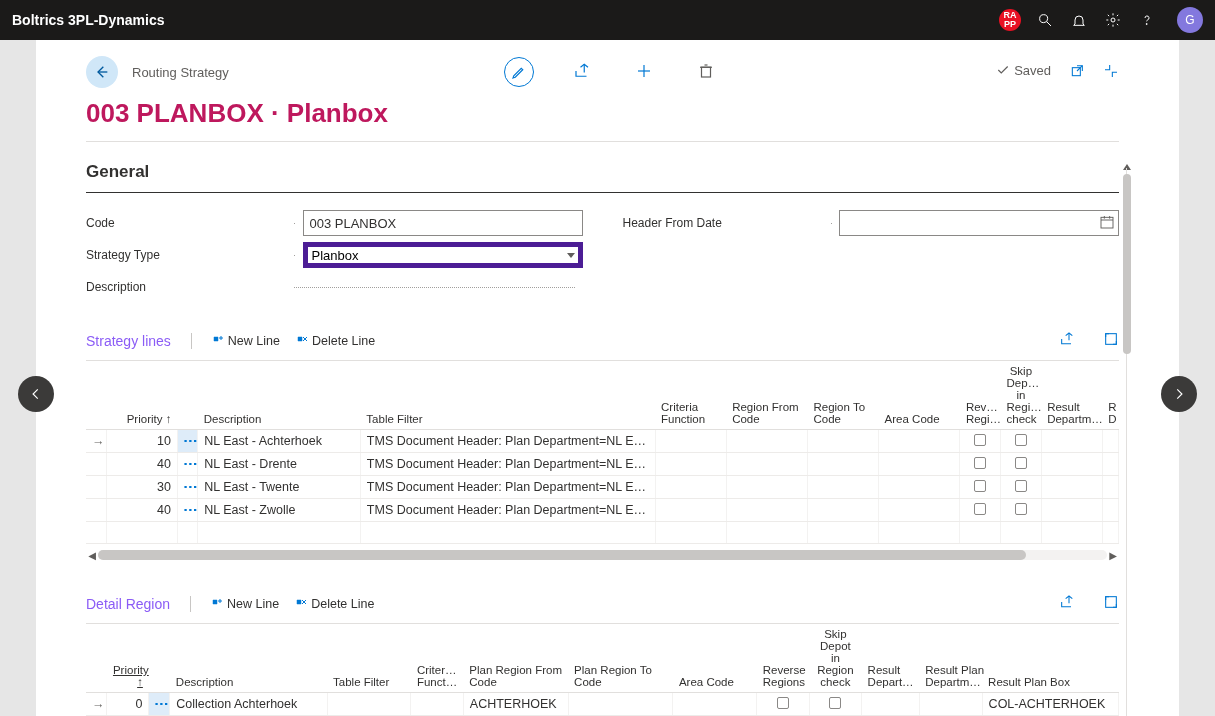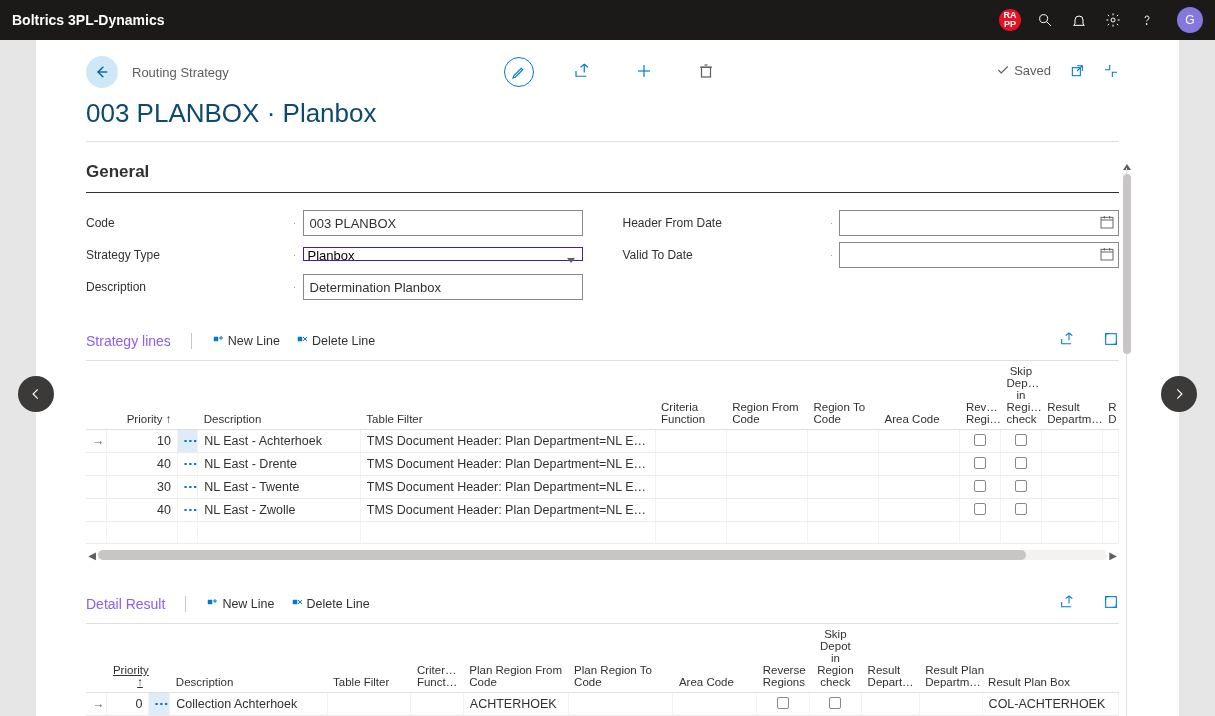--- a/index.html
+++ b/index.html
@@ -26,33 +26,33 @@
   .back-circle svg { width:16px; height:16px; stroke:#005a9e; stroke-width:2; fill:none;}
   .breadcrumb { font-size:13px; color:#605e5c; }
   .header-actions { flex:1; display:flex; justify-content:center; gap:34px; }
   .hact { width:28px; height:28px; display:flex; align-items:center; justify-content:center; cursor:pointer;}
   .hact svg { width:18px; height:18px; stroke:#0078d4; fill:none; stroke-width:1.6;}
   .hact.circ { width:30px; height:30px; border:1.5px solid #0078d4; border-radius:50%;}
   .status-area { display:flex; align-items:flex-start; gap:18px; }
   .saved { font-size:13px; color:#605e5c; display:flex; align-items:center; gap:4px;}
   .saved svg { width:14px; height:14px; stroke:#605e5c; stroke-width:2; fill:none;}
   .sicon svg { width:16px; height:16px; stroke:#0078d4; fill:none; stroke-width:1.6;}
-  .page-title { font-size:26px; font-weight:400; color:#0c4a6e; margin:4px 0 12px 0;}
+  .page-title { font-size:26px; font-weight:700; color:#be185d; margin:4px 0 12px 0;}
   .rule { border-top:1px solid #e1dfdd; }
   
   .section-title { font-size:17px; font-weight:600; color:#323130; margin:20px 0 6px 0;}
   .section-underline { border-bottom:1px solid #323130; padding-bottom:4px; margin-bottom:14px;}
   .form-grid { display:flex; gap:40px; }
   .form-col { flex:1; }
   .form-row { display:flex; align-items:center; height:32px; }
   .form-label { width:200px; font-size:12px; color:#323130; position:relative; white-space:nowrap;}
   .dots { flex:1; border-bottom:1px dotted #a19f9d; height:1px; margin:0 8px; }
   .form-input-wrap { width:280px; position:relative;}
   .form-input { width:100%; height:26px; border:1px solid #8a8886; padding:0 6px; font-size:13px; color:#323130; font-family:inherit;}
-  .form-select { width:100%; height:14px; border:1px solid #4c1d95; padding:0 4px; font-size:13px; font-family:inherit; background:#fff; -webkit-appearance:none; appearance:none;}
+  .form-select { width:100%; height:26px; border:5px solid #4c1d95; padding:0 4px; font-size:13px; font-family:inherit; background:#fff; -webkit-appearance:none; appearance:none;}
   .select-wrap::after { content:""; position:absolute; right:8px; top:11px; width:0; height:0; border-left:4px solid transparent; border-right:4px solid transparent; border-top:5px solid #605e5c; pointer-events:none;}
   .date-icon { position:absolute; right:4px; top:4px; }
   .date-icon svg { width:16px; height:16px; stroke:#605e5c; fill:none; stroke-width:1.4;}
   
   .subpart-header { display:flex; align-items:center; margin-top:28px; gap:16px;}
   .subpart-title { font-size:14px; color:#8b5cf6; }
   .vdiv { width:1px; height:16px; background:#c8c6c4; margin:0 4px;}
   .subact { font-size:12.5px; color:#323130; display:flex; align-items:center; gap:4px; cursor:pointer;}
   .subact svg { width:12px; height:12px; stroke:#0078d4; fill:#0078d4;}
   .subspacer { flex:1; }
@@ -201,36 +201,25 @@
             <span class="form-input-wrap"><input class="form-input" value="003 PLANBOX" style=""></span>
           </div>
           <div class="form-row">
             <span class="form-label">Strategy Type</span>
             <span class="dots"></span>
             <span class="form-input-wrap select-wrap"><select class="form-select"><option>Planbox</option></select></span>
           </div>
           <div class="form-row">
             <span class="form-label">Description</span>
             <span class="dots"></span>
-            <span class="form-input-wrap"><input class="form-input" value="Determination Planbox" style=""></span>
           </div>
         </div>
         <div class="form-col">
           <div class="form-row">
             <span class="form-label">Header From Date</span>
-            <span class="dots"></span>
-            <span class="form-input-wrap"><input class="form-input" value="" style=""><span class="date-icon"><svg viewBox="0 0 24 24">
-                    <rect x="3" y="5" width="18" height="16"></rect>
-                    <line x1="3" y1="9" x2="21" y2="9"></line>
-                    <line x1="8" y1="3" x2="8" y2="7"></line>
-                    <line x1="16" y1="3" x2="16" y2="7"></line>
-                  </svg></span></span>
-          </div>
-          <div class="form-row">
-            <span class="form-label">Valid To Date</span>
             <span class="dots"></span>
             <span class="form-input-wrap"><input class="form-input" value="" style=""><span class="date-icon"><svg viewBox="0 0 24 24">
                     <rect x="3" y="5" width="18" height="16"></rect>
                     <line x1="3" y1="9" x2="21" y2="9"></line>
                     <line x1="8" y1="3" x2="8" y2="7"></line>
                     <line x1="16" y1="3" x2="16" y2="7"></line>
                   </svg></span></span>
           </div>
         </div>
       </div>
@@ -396,21 +385,21 @@
         <div class="hscroll">
           <div class="arrow">◀</div>
             <div class="track">
               <div class="thumb"></div>
             </div>
             <div class="arrow">▶</div>
         </div>
       </div>
 
       <div class="subpart-header" style="margin-top:32px;">
-        <span class="subpart-title">Detail Result</span>
+        <span class="subpart-title">Detail Region</span>
         <span class="vdiv"></span>
         <span class="subact">
             <svg viewBox="0 0 24 24">
               <polygon points="4,4 12,4 12,12 4,12"></polygon>
               <line x1="14" y1="6" x2="22" y2="6" stroke-width="2"></line>
               <line x1="18" y1="2" x2="18" y2="10" stroke-width="2"></line>
             </svg>
             <span>New Line</span>
           </span>
         <span class="subact">

